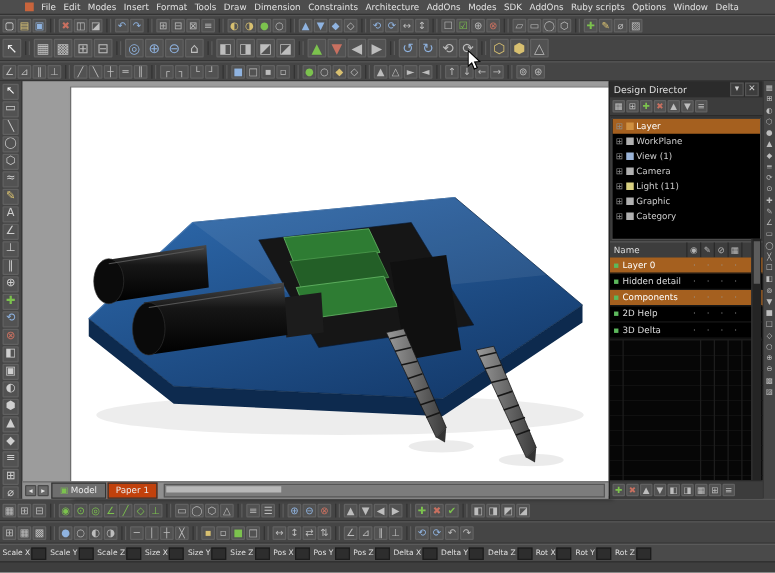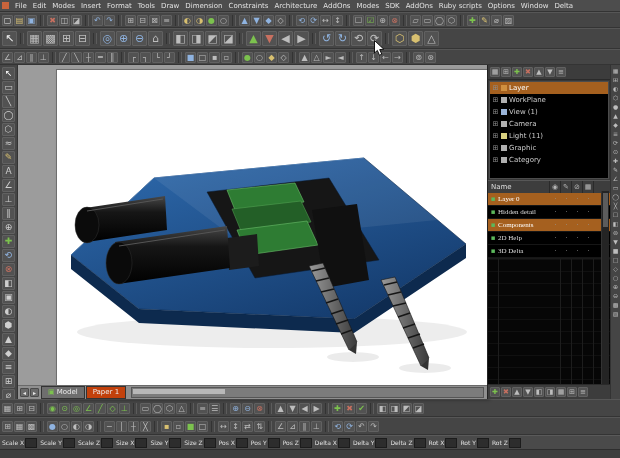--- a/index.html
+++ b/index.html
@@ -2,21 +2,21 @@
 <html><head>
 <meta charset="utf-8">
 <style>
   html,body{margin:0;padding:0;}
   body{width:620px;height:458px;overflow:hidden;background:#474747;
        font-family:"DejaVu Sans",sans-serif;position:relative;}
   .app{width:620px;height:458px;display:flex;flex-direction:column;}
 
   
   .menubar{height:11px;background:#4d4d4d;display:flex;align-items:center;
-           padding-left:2px;border-bottom:1px solid #333;flex:0 0 auto;}
+           padding-left:20px;border-bottom:1px solid #333;flex:0 0 auto;}
   .app-ic{width:7px;height:7px;background:#c8643c;margin-right:3px;flex:0 0 auto;}
   .menu-item{font-size:7px;color:#e2e2e2;padding:0 3px;white-space:nowrap;cursor:default;}
 
   
   .tb{display:flex;align-items:center;background:#454545;border-top:1px solid #565656;
       border-bottom:1px solid #343434;padding:0 2px;gap:1px;overflow:hidden;flex:0 0 auto;}
   .tb1{height:14px;} .tb2{height:19px;} .tb3{height:14px;}
   .icon{width:11px;height:11px;box-sizing:border-box;background:#525252;border:1px solid #616161;
         border-radius:1px;color:#bdbdbd;font-size:8px;line-height:9px;text-align:center;
         display:inline-block;overflow:hidden;cursor:default;flex:0 0 auto;}
@@ -70,21 +70,21 @@
   .sq{width:6px;height:6px;display:inline-block;flex:0 0 auto;}
   .lhead{display:flex;height:12px;background:#3d3d3d;border-top:1px solid #575757;flex:0 0 auto;}
   .h-name{width:62px;font-size:7px;color:#dddddd;padding-left:3px;line-height:12px;
           border-right:1px solid #2a2a2a;box-sizing:border-box;}
   .h-cell{width:11px;text-align:center;font-size:7px;color:#b5b5b5;line-height:12px;
           border-right:1px solid #2a2a2a;box-sizing:border-box;cursor:default;}
   .layer-row{display:flex;align-items:center;height:12px;background:#000;
              border-bottom:1px solid #161616;font-size:7px;color:#dddddd;cursor:default;}
   .layer-row.hl{background:#a5601f;color:#fff;}
   .row-icon{width:10px;text-align:center;font-size:7px;flex:0 0 auto;}
-  .layer-row .lbl{width:52px;overflow:hidden;white-space:nowrap;flex:0 0 auto;font-family:Liberation Serif, serif;}
+  .layer-row .lbl{width:52px;overflow:hidden;white-space:nowrap;flex:0 0 auto;}
   .layer-row .cell{width:11px;text-align:center;color:#9a9a9a;flex:0 0 auto;}
   .grid-area{flex:1 1 auto;background:#060606;position:relative;border-top:1px solid #1a1a1a;
     background-image:repeating-linear-gradient(to bottom,#101010 0,#101010 1px,transparent 1px,transparent 12px);}
   .vline{position:absolute;top:0;bottom:0;width:1px;background:#1d1d1d;}
   .dd-scroll{position:absolute;right:1px;top:126px;bottom:15px;width:7px;background:#242424;
              border-left:1px solid #333;}
   .dd-thumb{position:absolute;top:2px;left:1px;width:5px;height:34px;background:#5c5c5c;}
 
   
   .tbB1,.tbB2{height:16px;}
@@ -346,20 +346,25 @@
         <span class="tab">
           <span>Paper 1</span>
         </span>
         <span class="hscroll">
           <span class="hthumb"></span>
         </span>
       </div>
     </div>
 
     <div class="dd">
+      <div class="dd-title">
+        <span class="t">Design Director</span>
+        <span class="dd-btn">▾</span>
+        <span class="dd-btn">✕</span>
+      </div>
       <div class="dd-tb">
           <span class="icon" style="color: rgb(189, 189, 189);">▦</span>
           <span class="icon" style="color: rgb(189, 189, 189);">⊞</span>
           <span class="icon" style="color: rgb(124, 194, 78);">✚</span>
           <span class="icon" style="color: rgb(200, 112, 96);">✖</span>
           <span class="icon" style="color: rgb(189, 189, 189);">▲</span>
           <span class="icon" style="color: rgb(189, 189, 189);">▼</span>
           <span class="icon" style="color: rgb(189, 189, 189);">≡</span>
         </div>
       <div class="dd-tree" id="dd-tree">

